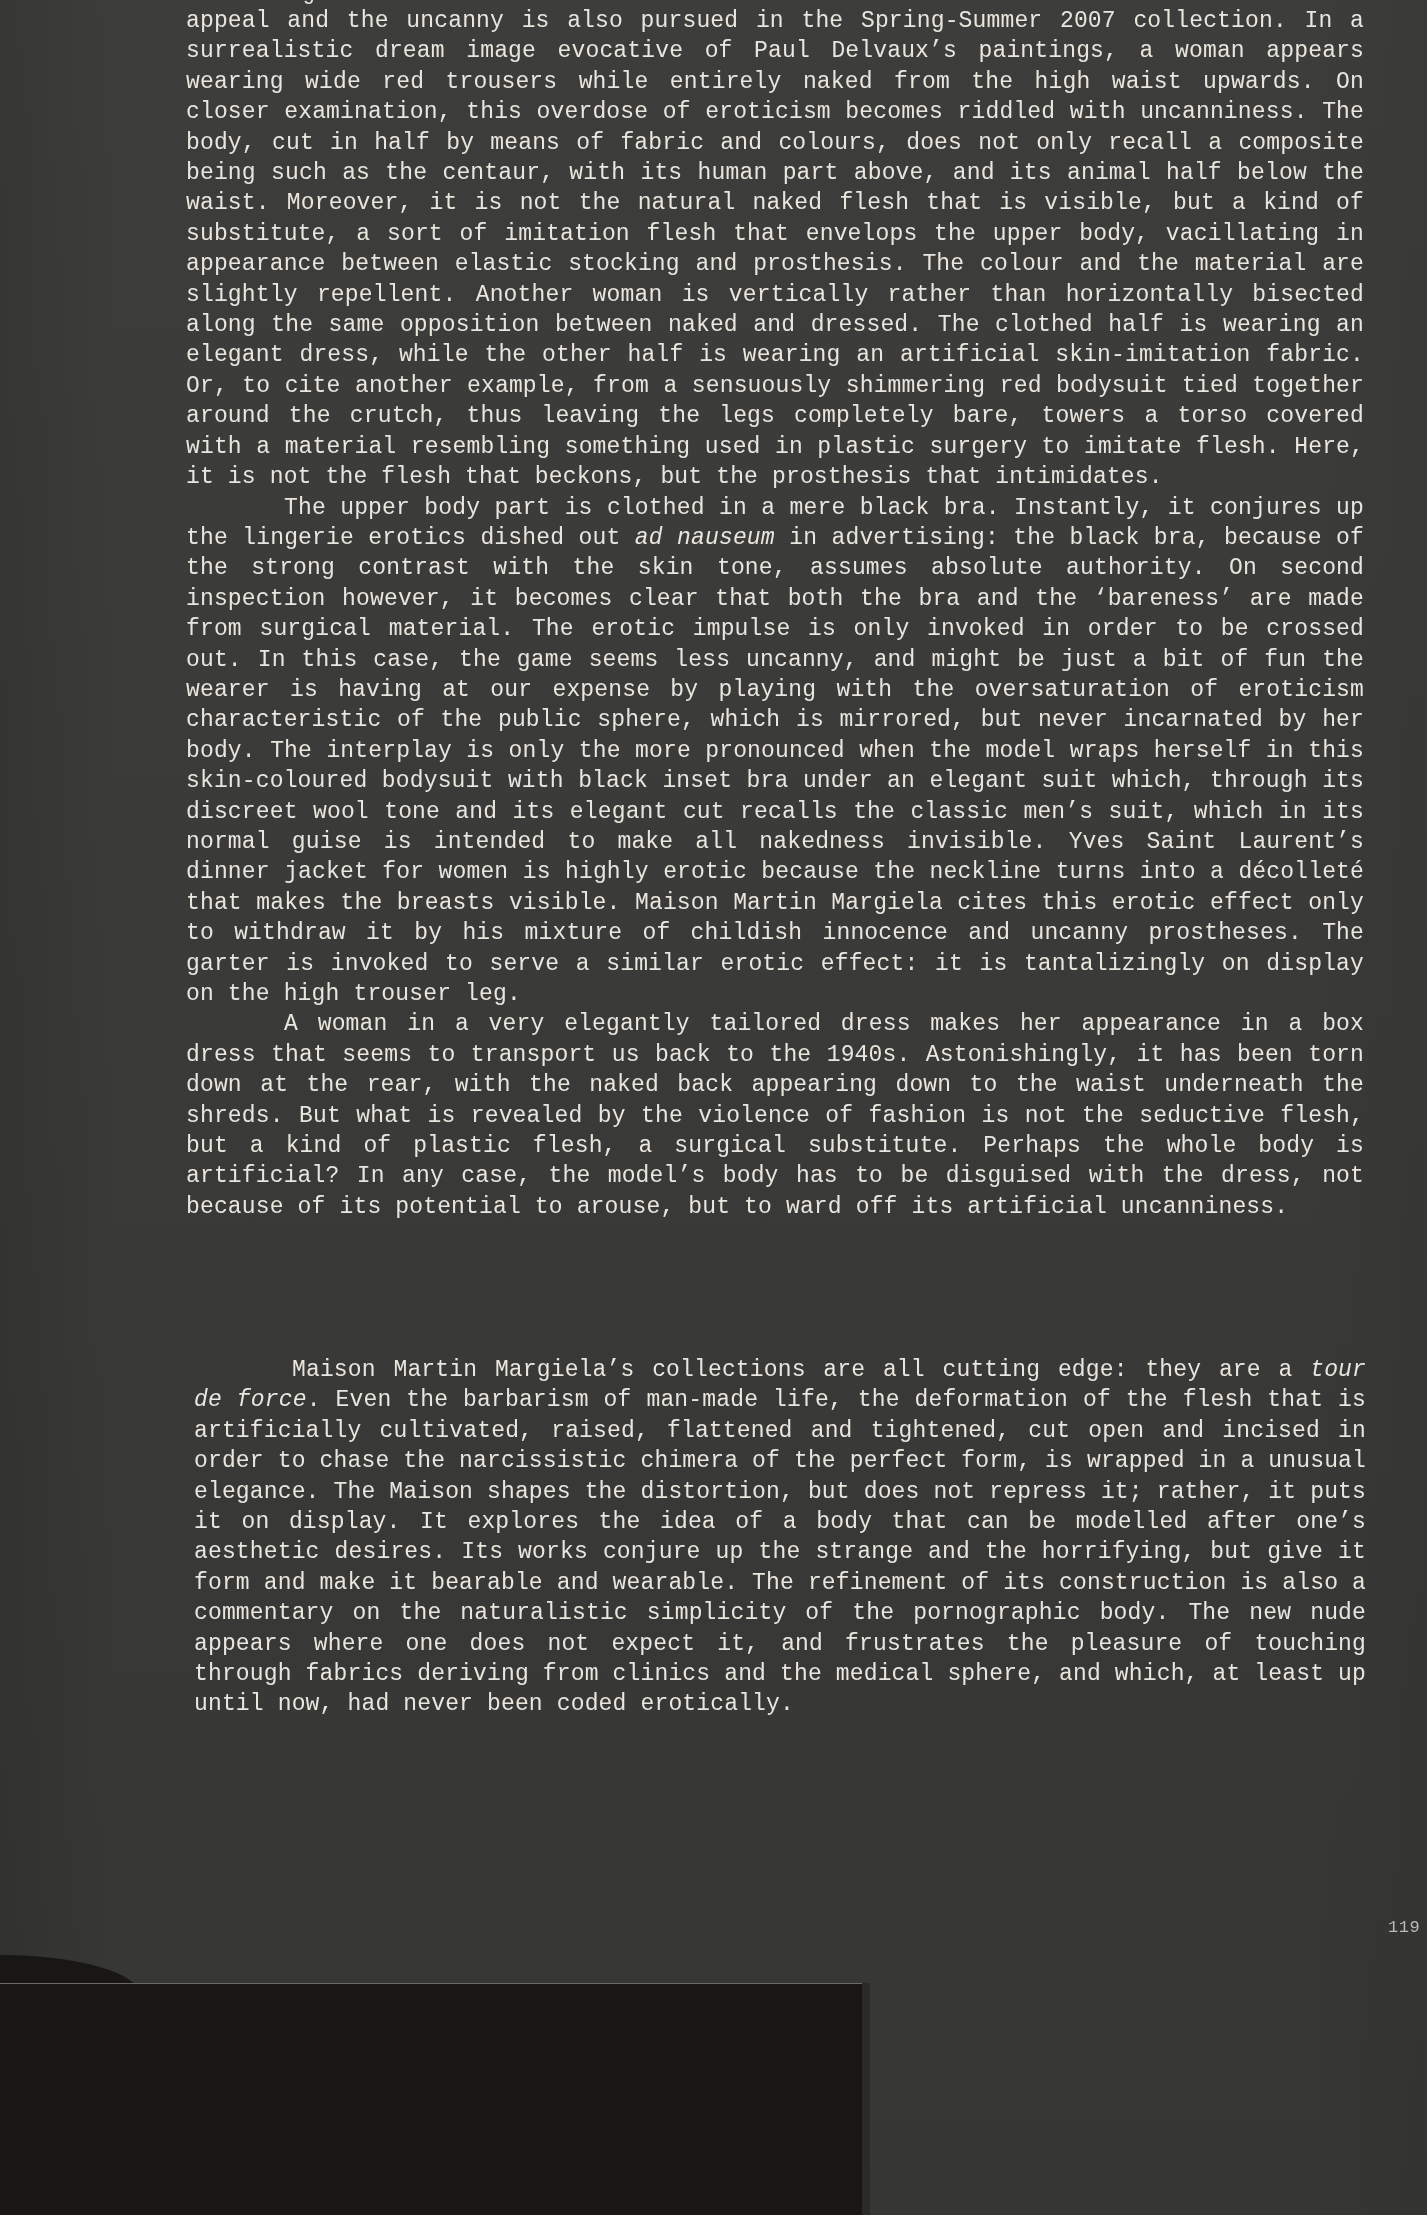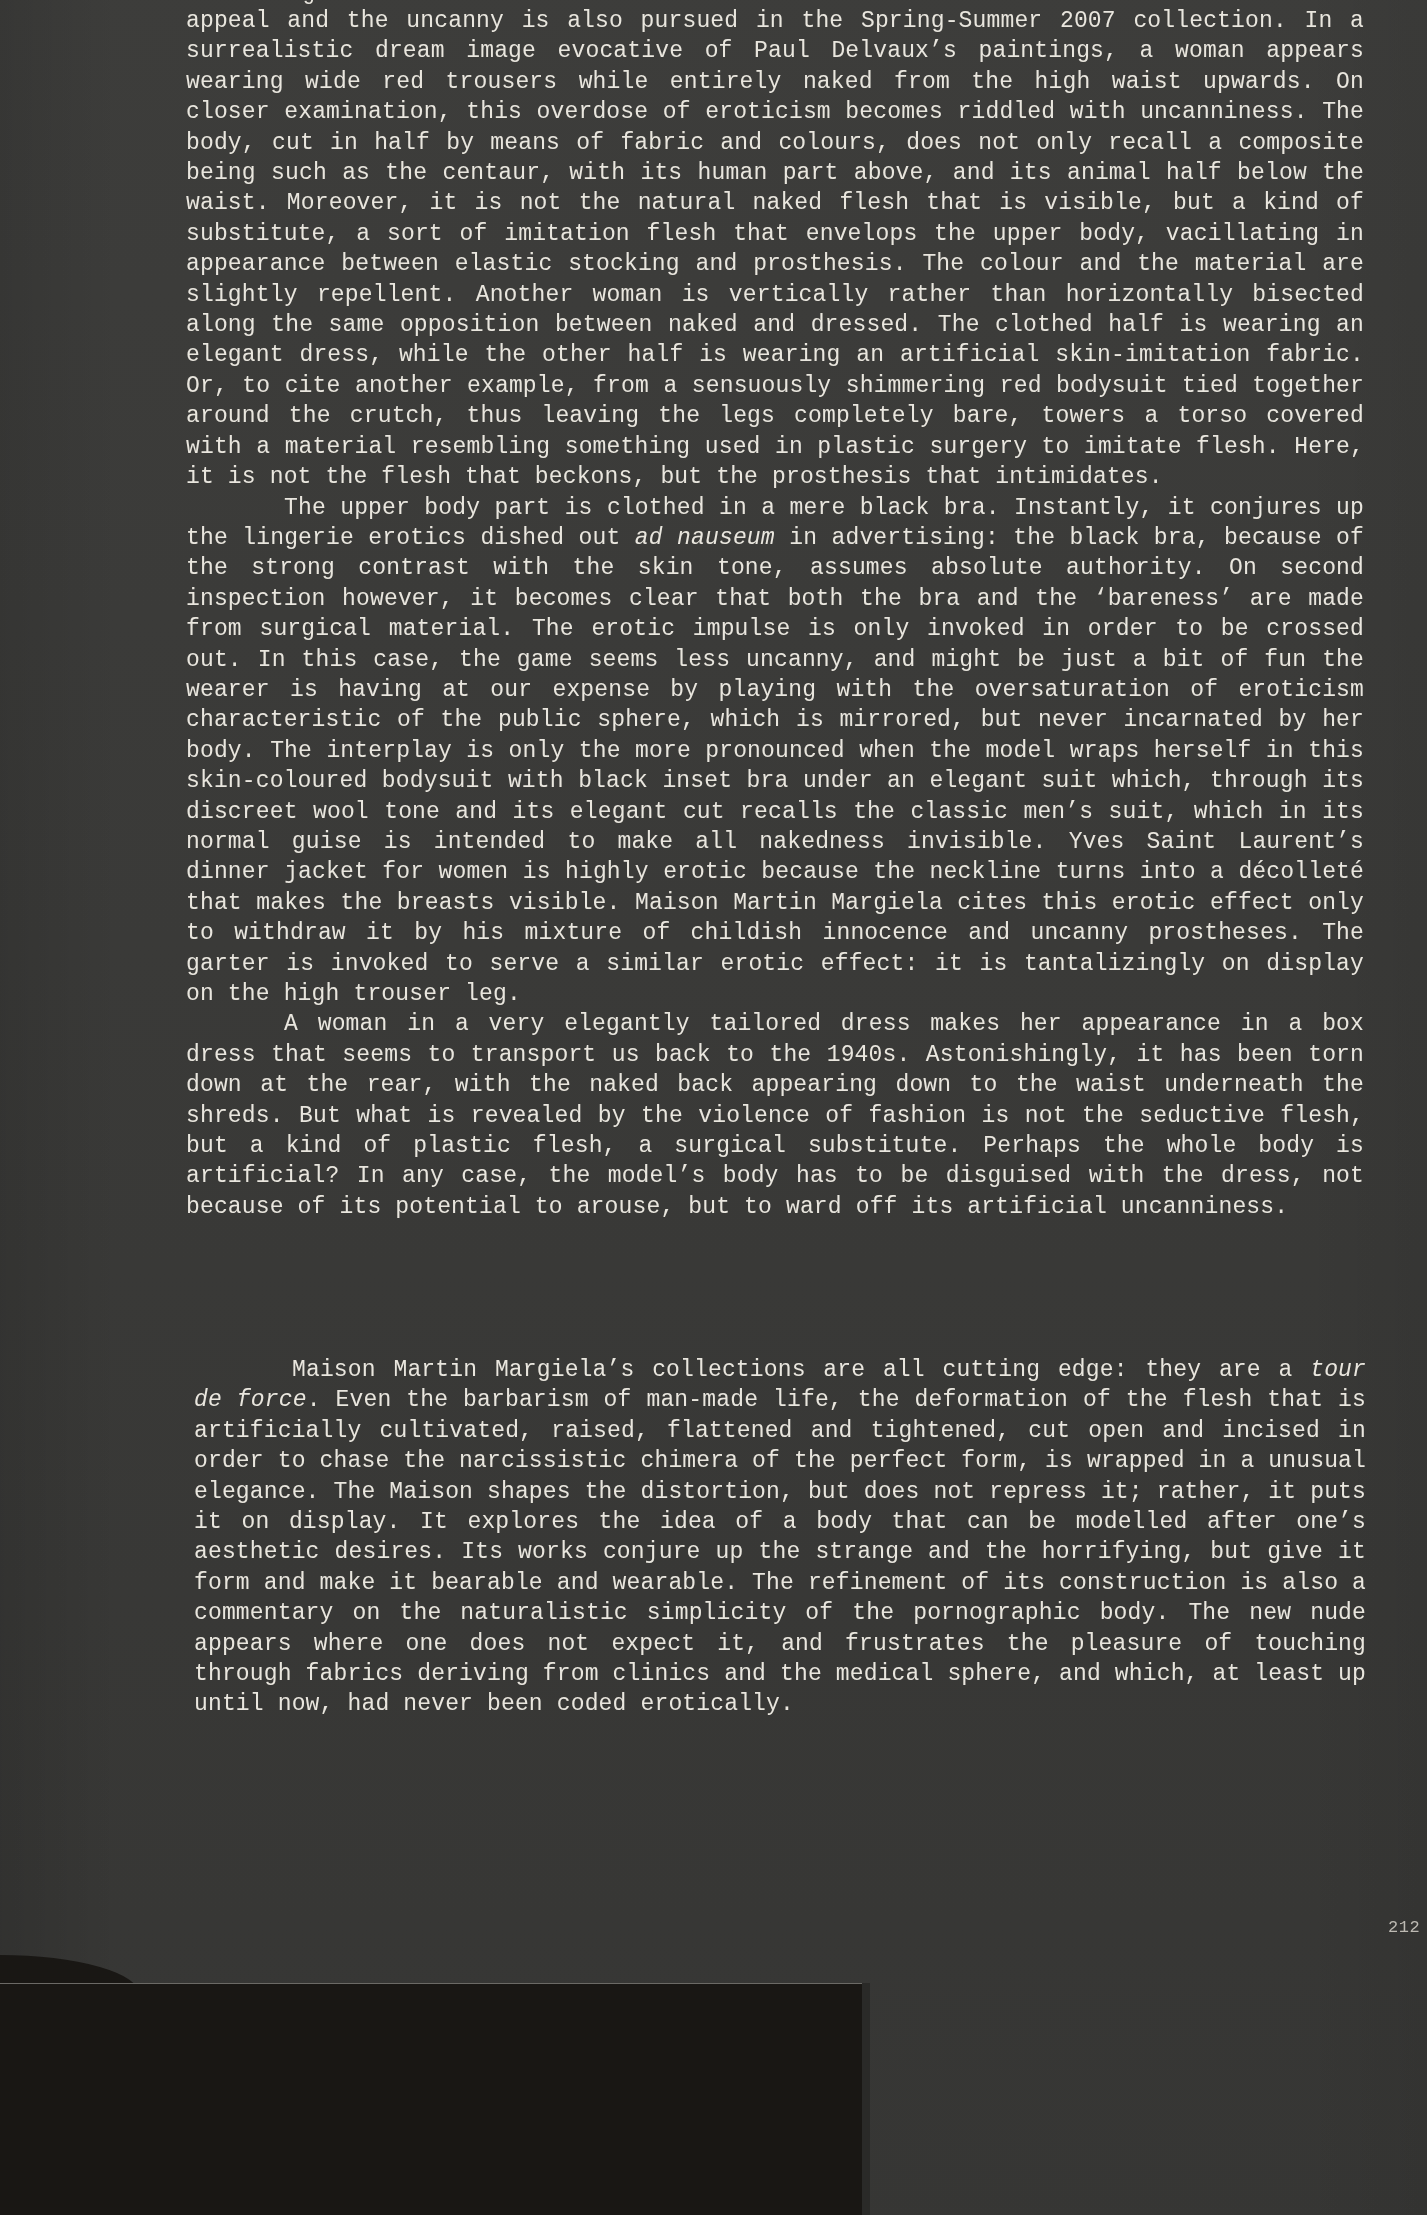--- a/index.html
+++ b/index.html
@@ -102,18 +102,18 @@
   <div class="text-block">
     <p class="para">appeal and the uncanny is also pursued in the Spring-Summer 2007 collection. In a surrealistic dream image evocative of Paul Delvaux’s paintings, a woman appears wearing wide red trousers while entirely naked from the high waist upwards. On closer examination, this overdose of eroticism becomes riddled with uncanniness. The body, cut in half by means of fabric and colours, does not only recall a composite being such as the centaur, with its human part above, and its animal half below the waist. Moreover, it is not the natural naked flesh that is visible, but a kind of substitute, a sort of imitation flesh that envelops the upper body, vacillating in appearance between elastic stocking and prosthesis. The colour and the material are slightly repellent. Another woman is vertically rather than horizontally bisected along the same opposition between naked and dressed. The clothed half is wearing an elegant dress, while the other half is wearing an artificial skin-imitation fabric. Or, to cite another example, from a sensuously shimmering red bodysuit tied together around the crutch, thus leaving the legs completely bare, towers a torso covered with a material resembling something used in plastic surgery to imitate flesh. Here, it is not the flesh that beckons, but the prosthesis that intimidates.</p>
     <p class="para indent"><span>The upper body part is clothed in a mere black bra. Instantly, it con­jures up the lingerie erotics dished out </span><em>ad nauseum</em><span> in advertising: the black bra, because of the strong contrast with the skin tone, assumes absolute author­ity. On second inspection however, it becomes clear that both the bra and the ‘bareness’ are made from surgical material. The erotic impulse is only invoked in order to be crossed out. In this case, the game seems less uncanny, and might be just a bit of fun the wearer is having at our expense by playing with the oversaturation of eroticism characteristic of the public sphere, which is mir­rored, but never incarnated by her body. The interplay is only the more pro­nounced when the model wraps herself in this skin-coloured bodysuit with black inset bra under an elegant suit which, through its discreet wool tone and its elegant cut recalls the classic men’s suit, which in its normal guise is intend­ed to make all nakedness invisible. Yves Saint Laurent’s dinner jacket for women is highly erotic because the neckline turns into a décolleté that makes the breasts visible. Maison Martin Margiela cites this erotic effect only to with­draw it by his mixture of childish innocence and uncanny prostheses. The garter is invoked to serve a similar erotic effect: it is tantalizingly on display on the high trouser leg.</span></p>
     <p class="para indent">A woman in a very elegantly tailored dress makes her appearance in a box dress that seems to transport us back to the 1940s. Astonishingly, it has been torn down at the rear, with the naked back appearing down to the waist under­neath the shreds. But what is revealed by the violence of fashion is not the seductive flesh, but a kind of plastic flesh, a surgical substitute. Perhaps the whole body is artificial? In any case, the model’s body has to be disguised with the dress, not because of its potential to arouse, but to ward off its artificial uncanniness.</p>
   </div>
 
   <div class="text-block block-b">
     <p class="para indent"><span>Maison Martin Margiela’s collections are all cutting edge: they are a </span><em>tour de force</em><span>. Even the barbarism of man-made life, the deformation of the flesh that is artificially cultivated, raised, flattened and tightened, cut open and incised in order to chase the narcissistic chimera of the perfect form, is wrapped in a unusual elegance. The Maison shapes the distortion, but does not repress it; rather, it puts it on display. It explores the idea of a body that can be modelled after one’s aesthetic desires. Its works conjure up the strange and the horrifying, but give it form and make it bearable and wearable. The refinement of its construction is also a commentary on the naturalistic sim­plicity of the pornographic body. The new nude appears where one does not expect it, and frustrates the pleasure of touching through fabrics deriving from clin­ics and the medical sphere, and which, at least up until now, had never been coded erotically.</span></p>
   </div>
 
-  <div class="page-number">212</div>
+  <div class="page-number">119</div>
 
   <div class="under-page-curl"></div>
   <div class="under-page"></div>
   <div class="right-strip"></div>
 </div>
 
 </body></html>

